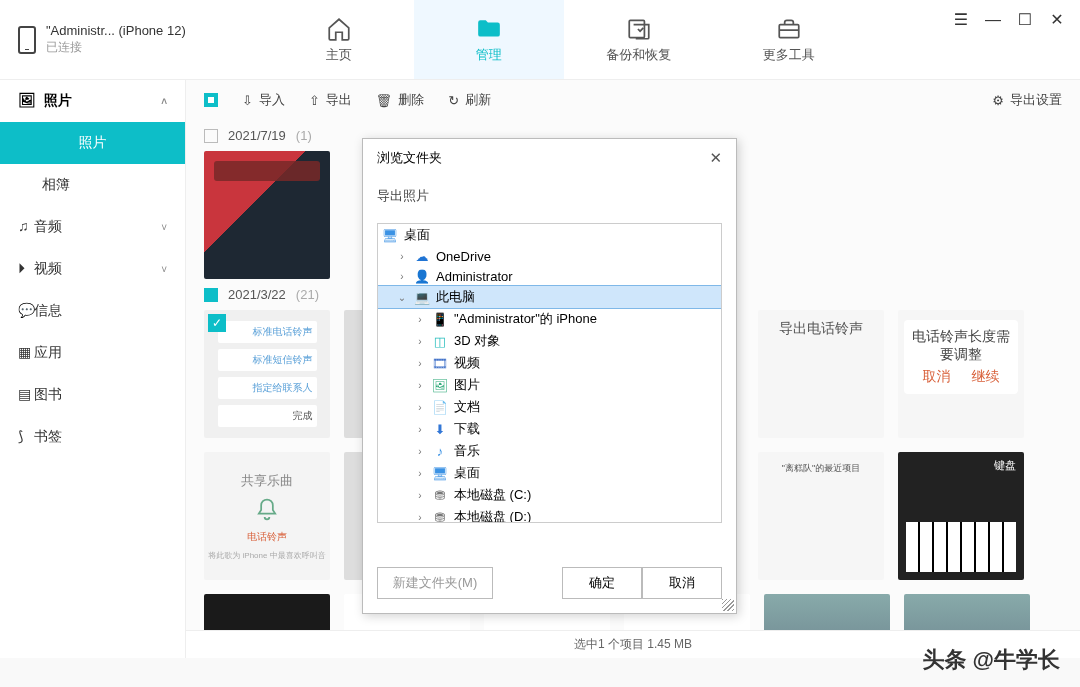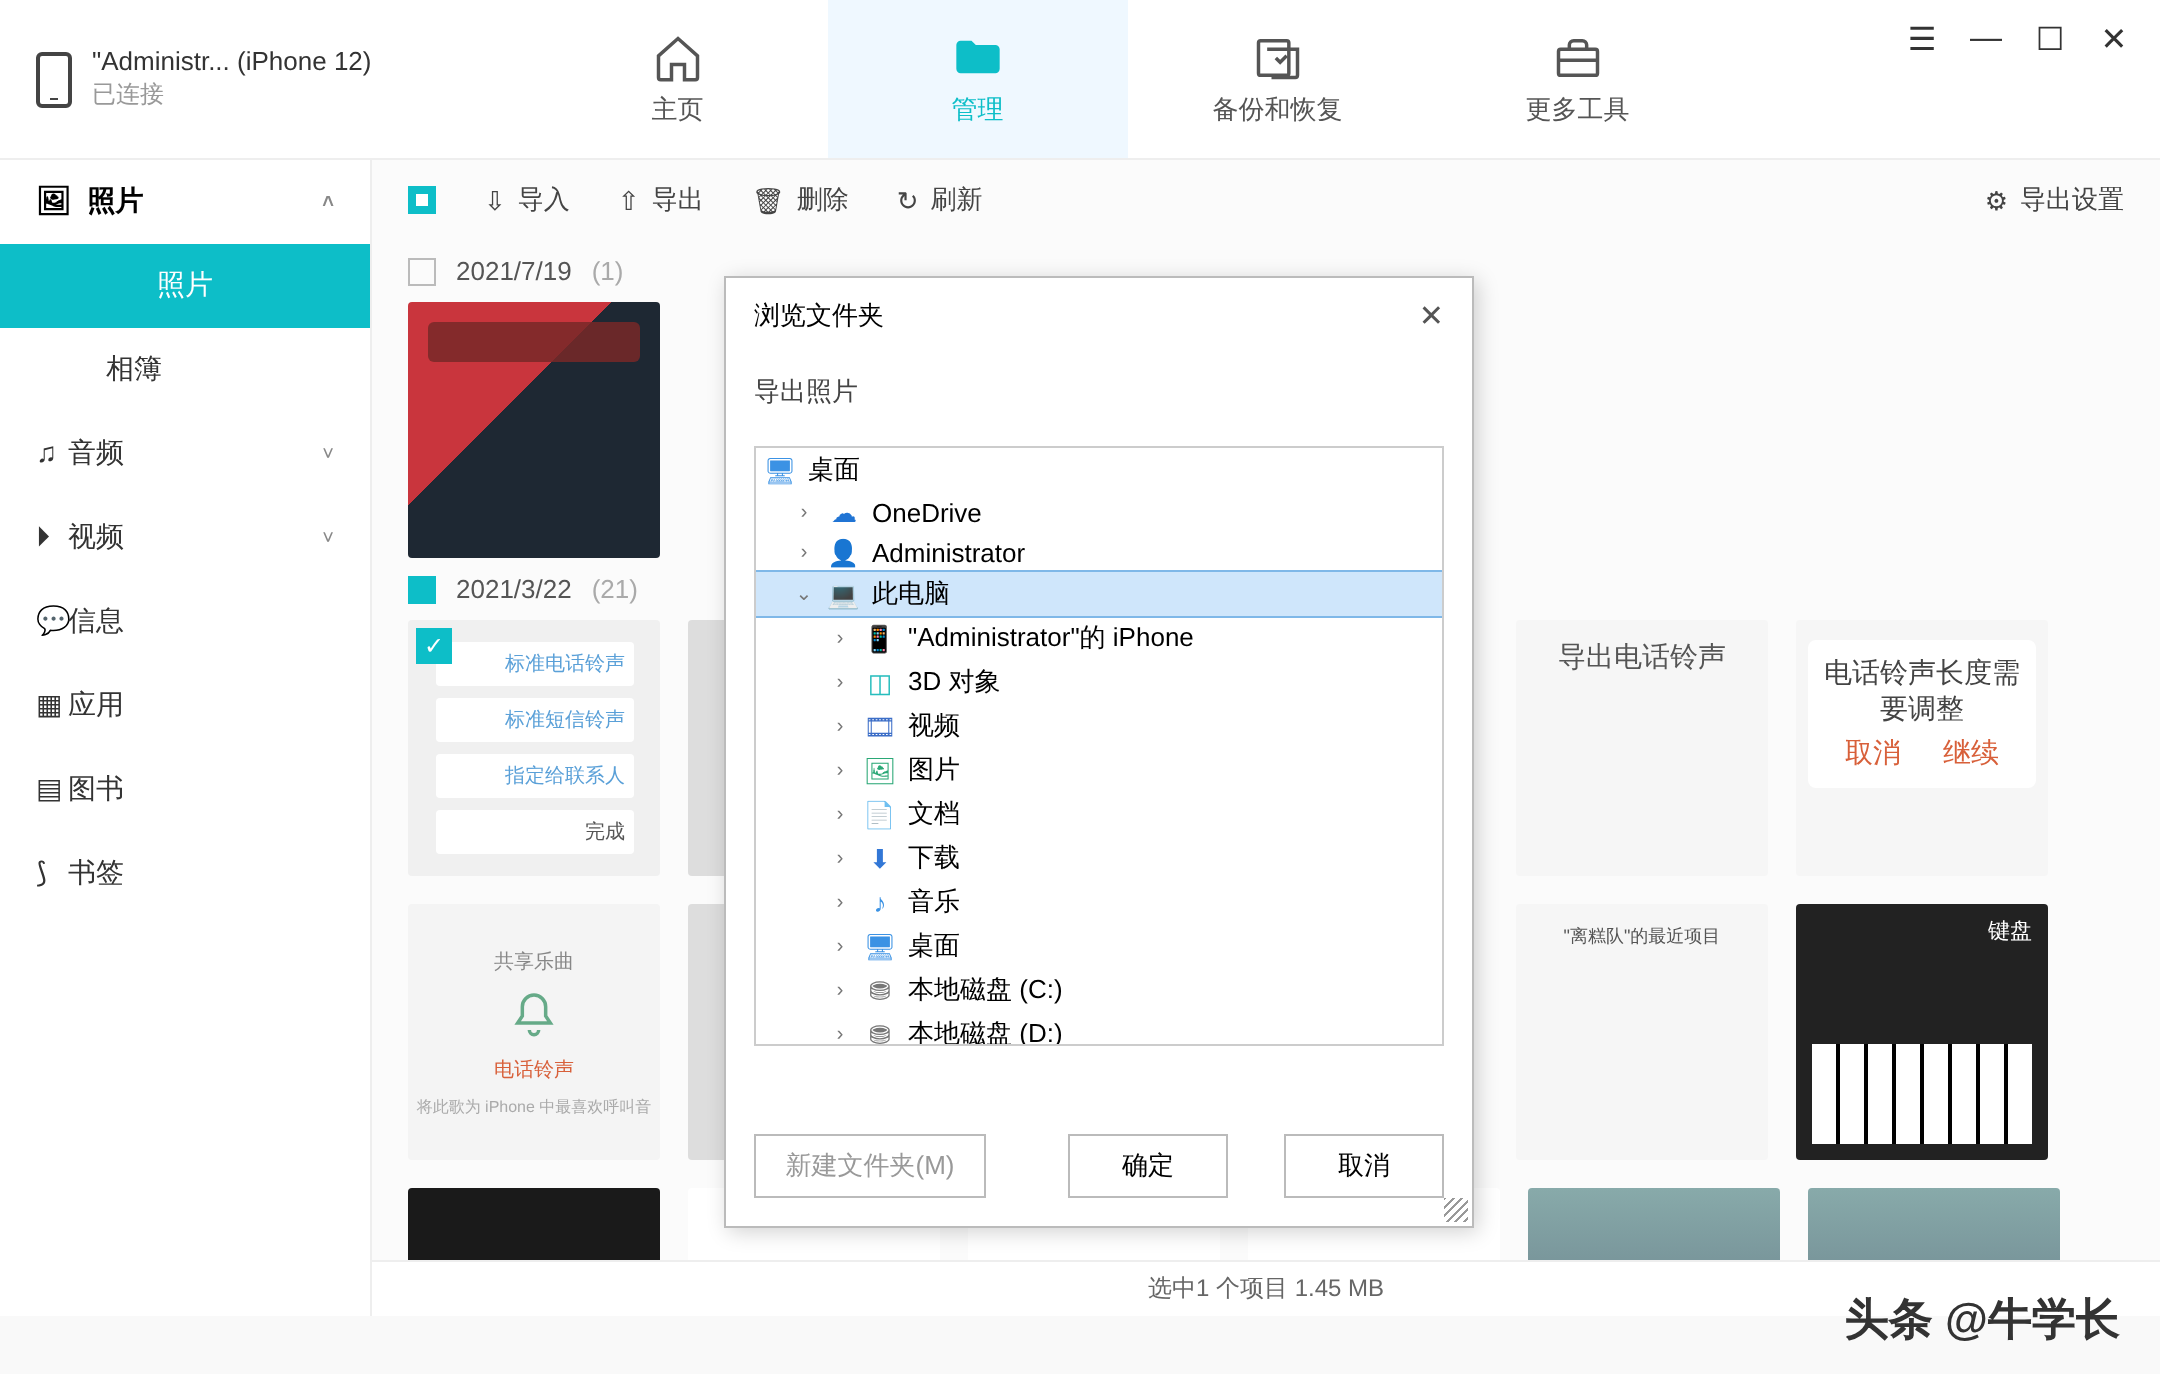--- a/index.html
+++ b/index.html
@@ -18,21 +18,21 @@
 .winbtns{position:absolute;right:14px;top:10px;display:flex;gap:14px;color:#333;font-size:16px;align-items:center;}
 .winbtns span{cursor:pointer;width:18px;text-align:center;}
 
 .body-row{display:flex;height:578px;}
 .sidebar{width:186px;background:#fff;border-right:1px solid #eee;}
 .sb-header{padding:12px 18px;display:flex;align-items:center;justify-content:space-between;font-size:14px;font-weight:bold;}
 .sb-header .ico{margin-right:8px;display:inline-flex;}
 .sb-item{padding:12px 18px;font-size:14px;color:#333;display:flex;align-items:center;gap:10px;justify-content:space-between;cursor:pointer;}
 .sb-item .ico{width:16px;display:inline-flex;}
 .sb-item.active{background:#0dbec8;color:#fff;justify-content:center;font-weight:500;}
-.sb-item.child{padding-left:53px;}
+.sb-item.child{padding-left:42px;}
 .chev{font-size:10px;color:#888;}
 
 .main{flex:1;background:#fbfbfb;position:relative;}
 .toolbar{height:40px;display:flex;align-items:center;gap:24px;padding:0 18px;font-size:13px;color:#444;}
 .toolbar .tb{display:flex;align-items:center;gap:6px;cursor:pointer;}
 .toolbar .ck{width:14px;height:14px;background:#0dbec8;border:2px solid #0dbec8;position:relative;}
 .toolbar .ck::after{content:"";width:6px;height:6px;background:#fff;position:absolute;top:2px;left:2px;}
 .toolbar .right{margin-left:auto;}
 
 .grid-wrap{padding:0 18px;height:520px;overflow:hidden;}
@@ -62,21 +62,21 @@
 
 .dialog{position:absolute;left:362px;top:138px;width:375px;height:476px;background:#fff;border:1px solid #bbb;box-shadow:2px 2px 10px rgba(0,0,0,.18);z-index:50;display:flex;flex-direction:column;}
 .dlg-title{padding:10px 14px;font-size:13px;display:flex;justify-content:space-between;align-items:center;}
 .dlg-title .x{cursor:pointer;font-size:15px;color:#555;}
 .dlg-sub{padding:10px 14px 18px;font-size:13px;color:#444;}
 .tree-box{margin:0 14px;border:1px solid #ccc;height:300px;overflow:auto;font-size:13px;background:#fff;}
 .node{display:flex;align-items:center;gap:6px;padding:2px 6px;white-space:nowrap;}
 .node .exp{width:12px;color:#777;font-size:10px;text-align:center;}
 .node .ic{width:16px;height:16px;display:inline-flex;align-items:center;justify-content:center;font-size:13px;}
 .node.sel{background:#cfe6fb;outline:1px solid #7fb8e8;}
-.dlg-btns{display:flex;gap:28px;padding:14px;margin-top:auto;}
+.dlg-btns{display:flex;gap:0;padding:14px;margin-top:auto;}
 .dlg-btns button{flex:0 0 auto;padding:6px 0;font-size:13px;background:#fff;border:1px solid #bbb;cursor:pointer;}
 .dlg-btns .newf{width:116px;color:#999;}
 .dlg-btns .ok{width:80px;margin-left:auto;}
 .dlg-btns .cancel{width:80px;}
 .resize-grip{position:absolute;right:2px;bottom:2px;width:12px;height:12px;background:repeating-linear-gradient(135deg,#999 0 1px,transparent 1px 3px);}
 .ic-cloud{color:#2074d4;}
 .ic-user{color:#888;}
 .ic-pc{color:#3b92e4;}
 .ic-ph{color:#666;}
 .ic-3d{color:#27bdbd;}
@@ -227,21 +227,21 @@
           <div style="background:#fff;padding:8px;border-radius:4px;font-size:14px;text-align:center">
             <div style="color:#444;margin-bottom:4px">电话铃声长度需要调整</div>
             <div style="display:flex;justify-content:space-around;color:#d8603a">
               <span>取消</span>
               <span>继续</span>
             </div>
           </div>
         </div>
 
         <div class="tile t-bell">
-          <div style="font-size:10px;color:#888">共享乐曲</div>
+          <div style="font-size:13px;color:#888">共享乐曲</div>
           <svg width="28" height="28" viewBox="0 0 24 24" fill="none" stroke="#6a8" stroke-width="1.5">
               <path d="M12 3a5 5 0 00-5 5v4l-2 3h14l-2-3V8a5 5 0 00-5-5zM10 18a2 2 0 104 0"></path>
             </svg>
           <div style="font-size:10px;color:#d8603a">电话铃声</div>
           <div style="font-size:8px;color:#aaa;text-align:center">将此歌为 iPhone 中最喜欢呼叫音</div>
         </div>
         <div class="tile" style="width:20px;background:#ddd"></div>
         <div class="tile t-list" style="margin-left:380px">
           <div style="text-align:center;font-size:9px;color:#555">"离糕队"的最近项目</div>
         </div>

